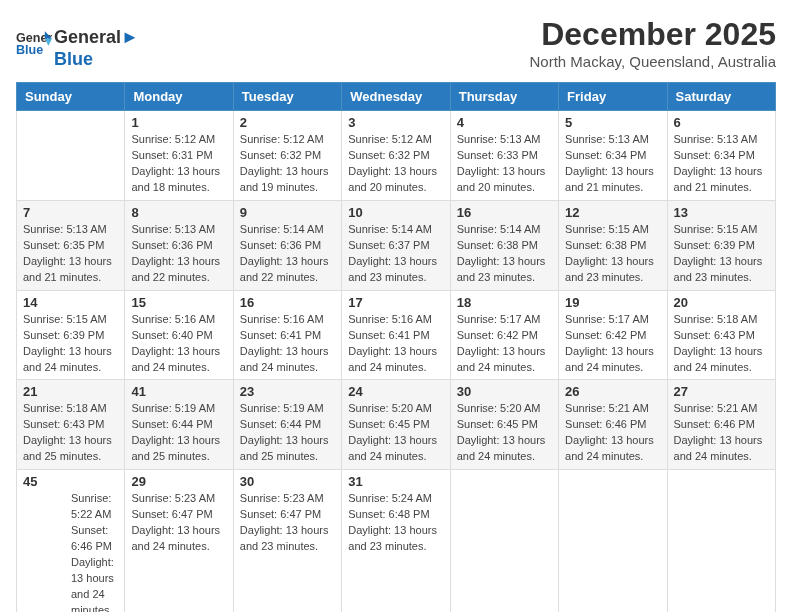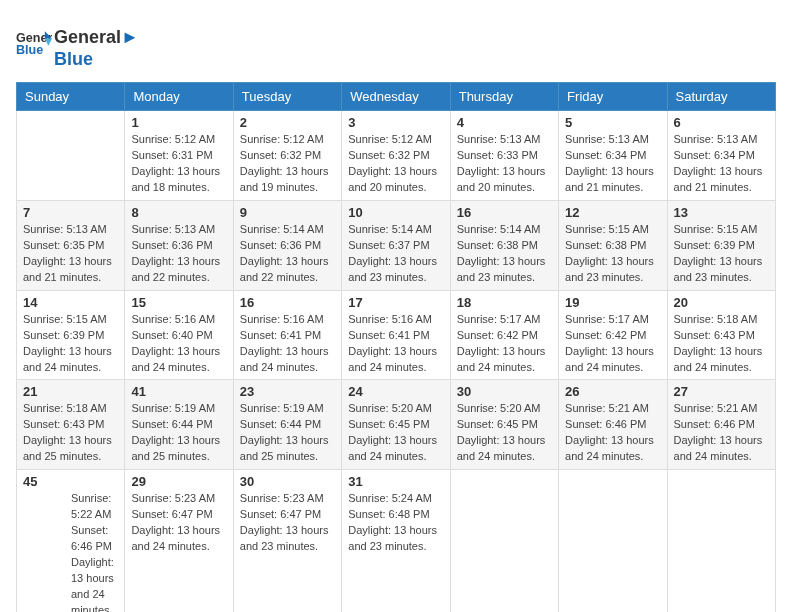--- a/index.html
+++ b/index.html
@@ -49,21 +49,21 @@
     }
     .calendar {
       width: 100%;
       border-collapse: collapse;
       border: 1px solid #ccc;
     }
     .calendar th {
       background-color: #2a7abf;
       color: #fff;
       font-size: 13px;
-      font-weight: normal;
+      font-weight: bold;
       text-align: left;
       padding: 6px 8px;
       border: 1px solid #4a8fbf;
     }
     .calendar td {
       vertical-align: top;
       border: 1px solid #ddd;
       padding: 4px 6px;
       width: 108px;
       min-height: 80px;
@@ -101,20 +101,24 @@
       <polygon points="32,2 40,10 32,10" fill="#1a6bb5"></polygon>
       <polygon points="32,10 40,10 36,18" fill="#4ab0e0"></polygon>
     </svg>
     <div>
       <div class="logo-text">
         <div>General<span>►</span></div>
         <div style="color:#1a6bb5">Blue</div>
       </div>
     </div>
   </div>
+  <div class="title-area">
+    <div class="month-title">December 2025</div>
+    <div class="location-title">North Mackay, Queensland, Australia</div>
+  </div>
 </div>
 
 <table class="calendar">
   <thead>
     <tr>
     <th>Sunday</th>
         <th>Monday</th>
         <th>Tuesday</th>
         <th>Wednesday</th>
         <th>Thursday</th>

